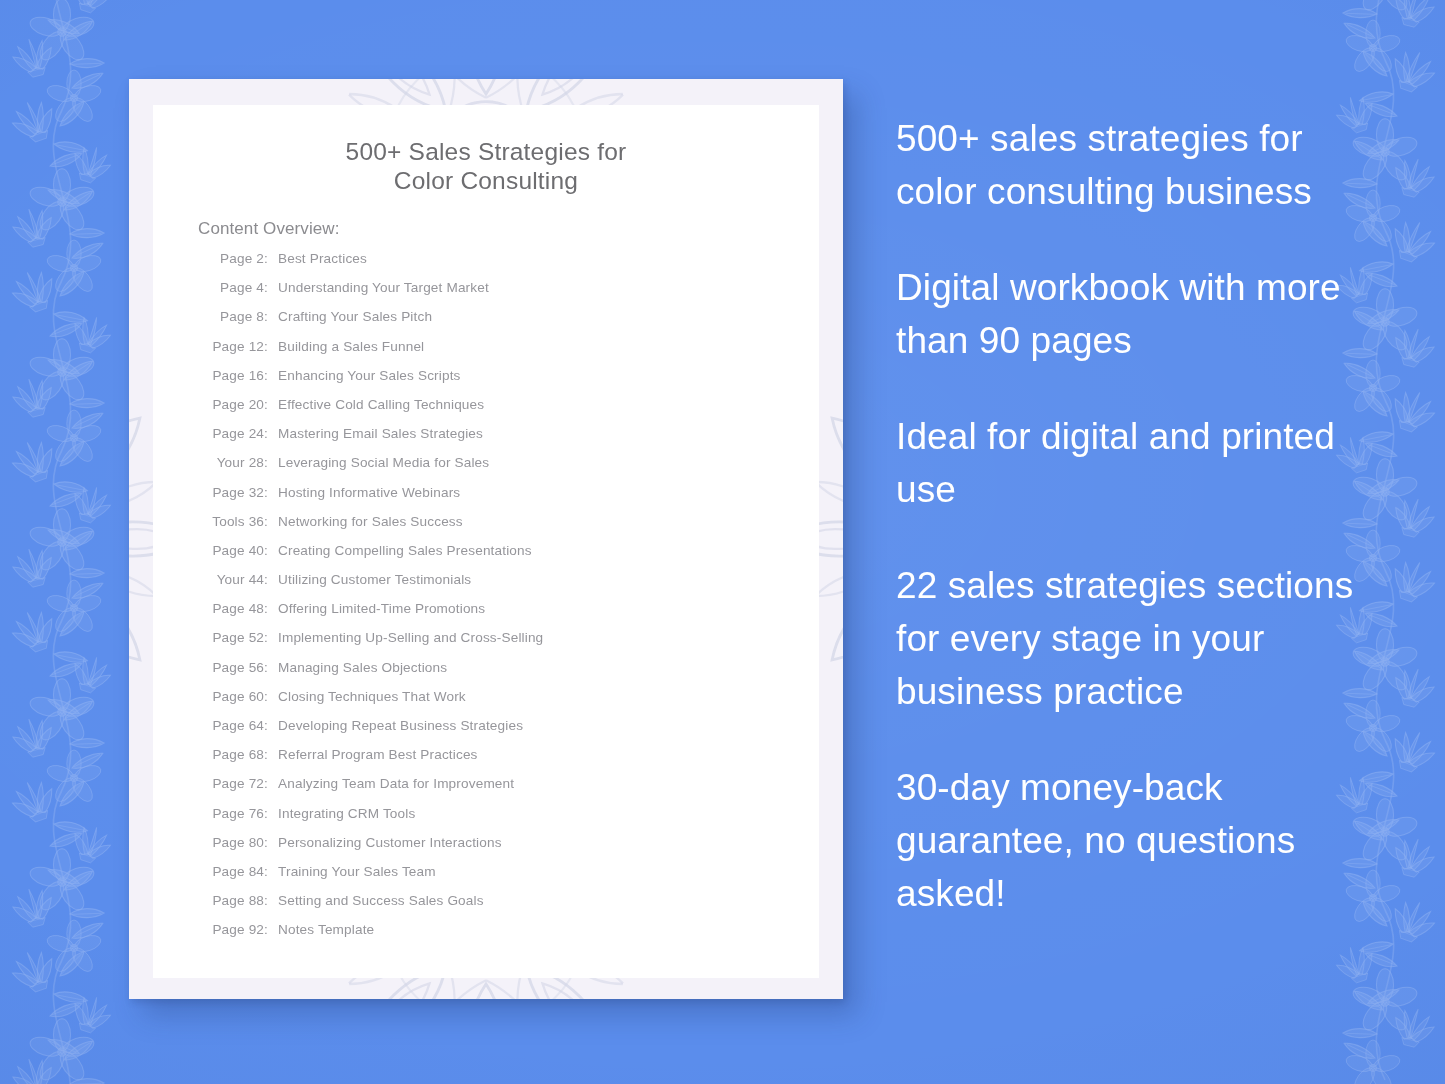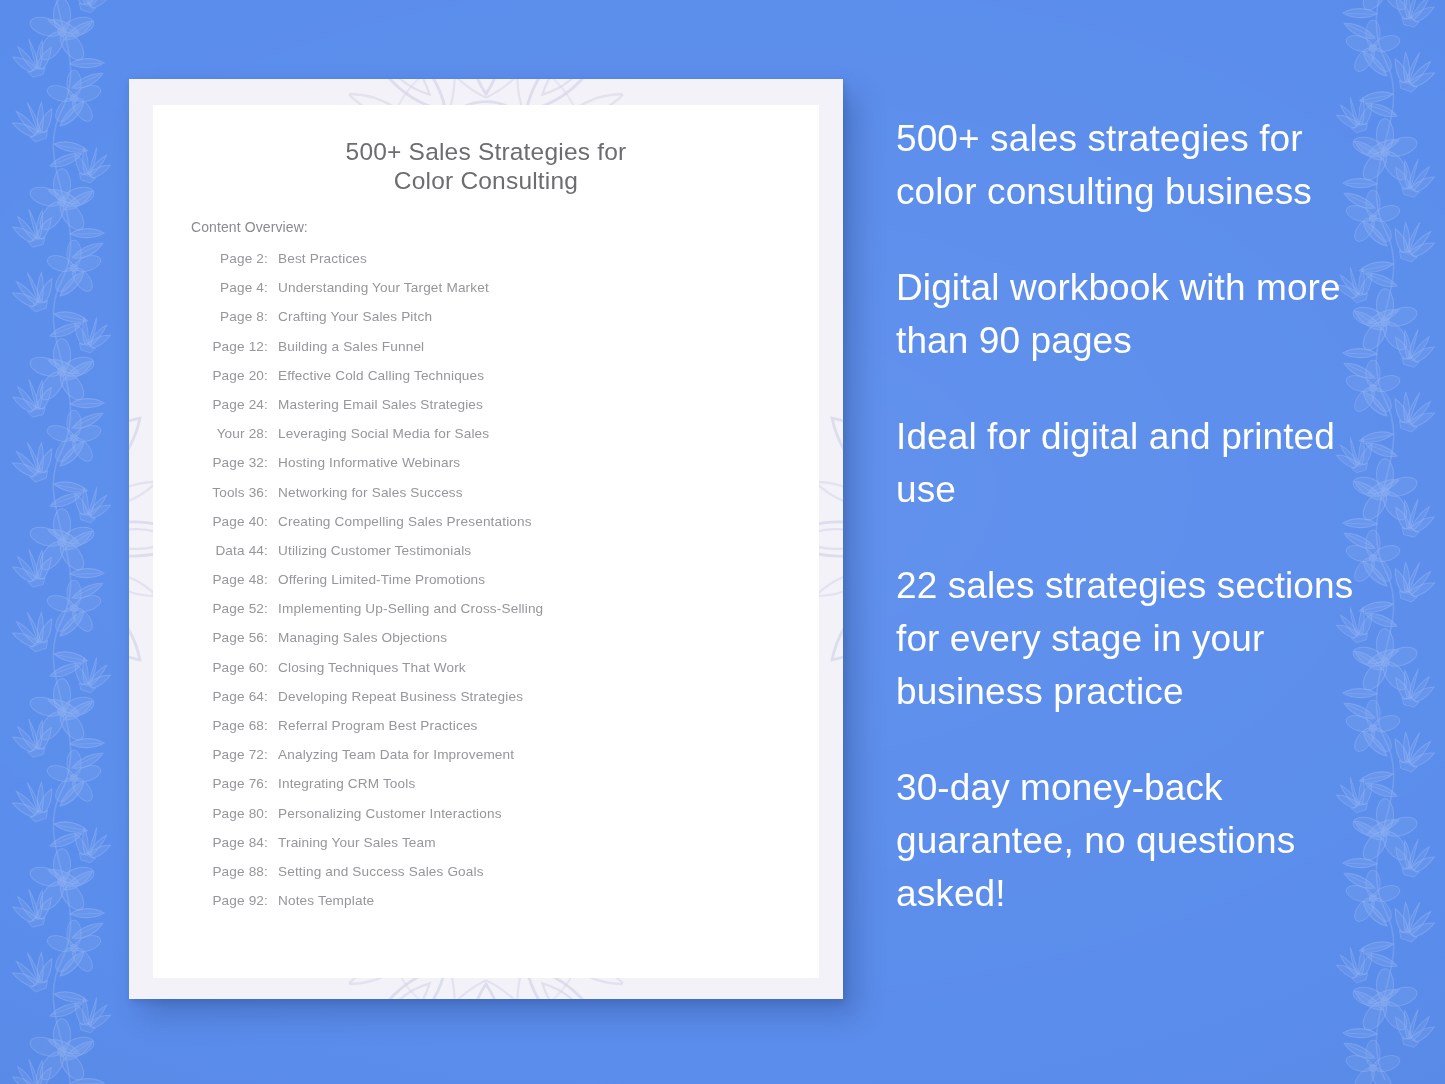--- a/index.html
+++ b/index.html
@@ -96,23 +96,23 @@
     font-size: 24.5px;
     font-weight: 400;
     line-height: 29px;
     color: #6d6d70;
     letter-spacing: 0.2px;
     white-space: pre-line;
   }
 
   #overview-label {
     position: absolute;
-    left: 38px;
+    left: 45px;
     top: 114px;
-    font-size: 14px;
+    font-size: 17px;
     font-weight: 400;
     color: #8b8b8f;
     letter-spacing: 0.1px;
   }
 
   #toc {
     position: absolute;
     left: 45px;
     top: 146px;
     right: 24px;
@@ -294,20 +294,24 @@
           </div>
           <div class="toc-row">
             <span class="toc-page">Page  8:</span>
             <span class="toc-title">Crafting Your Sales Pitch</span>
           </div>
           <div class="toc-row">
             <span class="toc-page">Page 12:</span>
             <span class="toc-title">Building a Sales Funnel</span>
           </div>
           <div class="toc-row">
+            <span class="toc-page">Page 16:</span>
+            <span class="toc-title">Enhancing Your Sales Scripts</span>
+          </div>
+          <div class="toc-row">
             <span class="toc-page">Page 20:</span>
             <span class="toc-title">Effective Cold Calling Techniques</span>
           </div>
           <div class="toc-row">
             <span class="toc-page">Page 24:</span>
             <span class="toc-title">Mastering Email Sales Strategies</span>
           </div>
           <div class="toc-row">
             <span class="toc-page">Your 28:</span>
             <span class="toc-title">Leveraging Social Media for Sales</span>
@@ -318,21 +322,21 @@
           </div>
           <div class="toc-row">
             <span class="toc-page">Tools 36:</span>
             <span class="toc-title">Networking for Sales Success</span>
           </div>
           <div class="toc-row">
             <span class="toc-page">Page 40:</span>
             <span class="toc-title">Creating Compelling Sales Presentations</span>
           </div>
           <div class="toc-row">
-            <span class="toc-page">Data 44:</span>
+            <span class="toc-page">Your 44:</span>
             <span class="toc-title">Utilizing Customer Testimonials</span>
           </div>
           <div class="toc-row">
             <span class="toc-page">Page 48:</span>
             <span class="toc-title">Offering Limited-Time Promotions</span>
           </div>
           <div class="toc-row">
             <span class="toc-page">Page 52:</span>
             <span class="toc-title">Implementing Up-Selling and Cross-Selling</span>
           </div>

